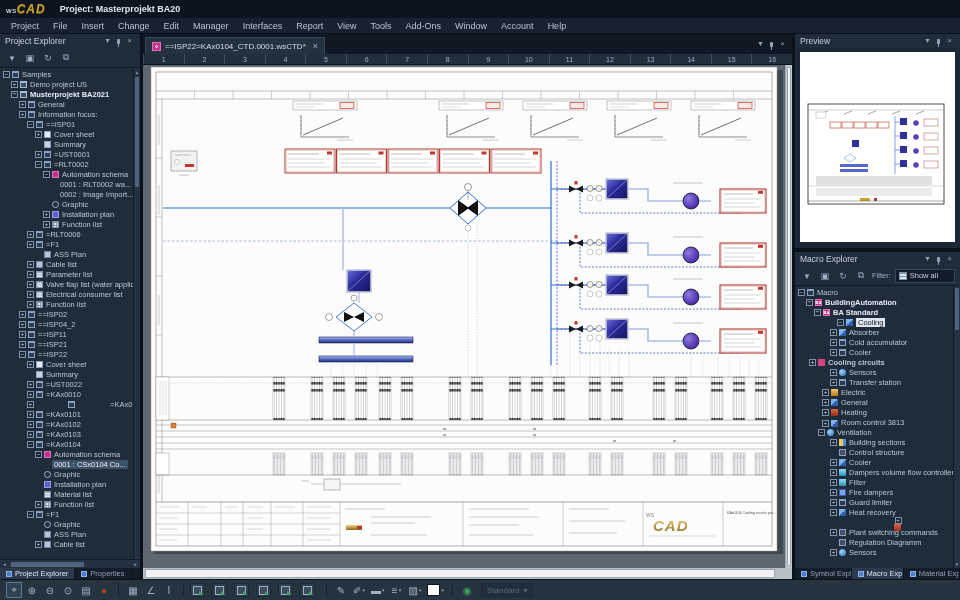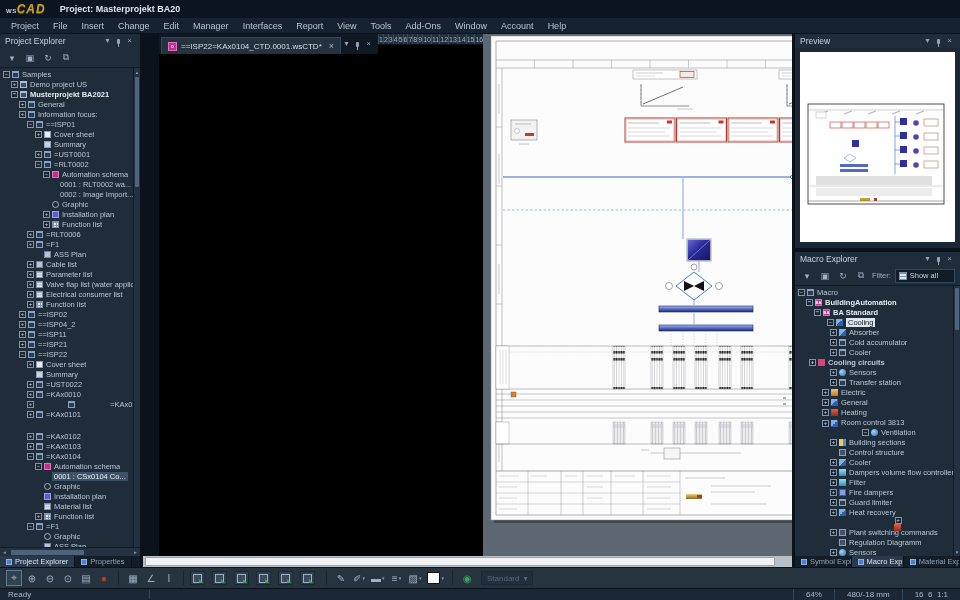--- a/index.html
+++ b/index.html
@@ -57,21 +57,21 @@
   .vsb{position:absolute;right:0;top:0;bottom:0;width:7px;background:#243140;border-left:1px solid #121c28;}
   .vsb .ar{height:8px;text-align:center;font-size:5px;color:#8ba1bd;line-height:8px;}
   .vsb .th{position:absolute;left:1px;right:1px;background:#4f647c;border-radius:1px;}
   .hsb{height:9px;background:#243140;display:flex;align-items:center;flex:none;border-top:1px solid #121c28;}
   .hsb .ar{width:9px;text-align:center;font-size:5px;color:#8ba1bd;}
   .hsb .tr{flex:1;position:relative;height:5px;}
   .hsb .th{position:absolute;left:2px;width:60%;top:0;bottom:0;background:#4f647c;border-radius:1px;}
   
   .left{width:140px;flex:none;}
   
-  .center{flex:1;display:flex;flex-direction:row;min-width:0;background:#000000;margin-left:16px;}
+  .center{flex:1;display:flex;flex-direction:column;min-width:0;background:#000000;}
   .tabbar{height:20px;display:flex;align-items:flex-end;flex:none;padding-left:2px;background:#0f1823;}
   .doctab{height:17px;background:#243240;display:flex;align-items:center;gap:4px;padding:0 6px;font-size:8px;color:#d6dee8;border:1px solid #34465a;border-bottom:none;}
   .doctab-icon{width:9px;height:9px;background:#c2318c;border:1px solid #e070b8;position:relative;flex:none;}
   .doctab-icon::after{content:"";position:absolute;inset:2px;border:1px solid #fff;border-radius:50%;}
   .doctab .x{color:#9fb2c8;font-size:9px;margin-left:3px;}
   .tabbar-right{margin-left:auto;display:flex;align-items:center;height:20px;padding-right:4px;}
   .ruler{height:11px;background:#212e3c;border-bottom:1px solid #0a121c;display:flex;flex:none;}
   .rc{flex:1;border-left:1px solid #3a4c60;font-size:7px;color:#9db0c4;display:flex;align-items:center;justify-content:center;}
   .canvas{flex:1;display:flex;min-height:0;background:#5d6771;}
   .canvas svg{display:block;}
@@ -323,21 +323,21 @@
           <div class="trow" style="padding-left: 27px; gap: 32px;">
             <span class="exp">+</span>
             <span class="ti ti-fo"></span>
             <span class="tl">=KAx0100</span>
           </div>
           <div class="trow" style="padding-left: 27px;">
             <span class="exp">+</span>
             <span class="ti ti-fo"></span>
             <span class="tl">=KAx0101</span>
           </div>
-          <div class="trow" style="padding-left: 27px; margin-top: 12px;">
+          <div class="trow" style="padding-left: 27px;">
             <span class="exp">+</span>
             <span class="ti ti-fo"></span>
             <span class="tl">=KAx0102</span>
           </div>
           <div class="trow" style="padding-left: 27px;">
             <span class="exp">+</span>
             <span class="ti ti-fo"></span>
             <span class="tl">=KAx0103</span>
           </div>
           <div class="trow" style="padding-left: 27px;">
@@ -764,21 +764,21 @@
             <div class="trow bold" style="padding-left: 11px;">
               <span class="exp">−</span>
               <span class="ti ti-ba">BA</span>
               <span class="tl">BuildingAutomation</span>
             </div>
             <div class="trow bold" style="padding-left: 19px;">
               <span class="exp">−</span>
               <span class="ti ti-ba">BA</span>
               <span class="tl">BA Standard</span>
             </div>
-            <div class="trow sel2" style="padding-left: 32px; align-items: center;">
+            <div class="trow sel2" style="padding-left: 42px; align-items: center;">
               <span class="exp">−</span>
               <span class="ti ti-img"></span>
               <span class="tl">Cooling</span>
             </div>
             <div class="trow" style="padding-left: 35px;">
               <span class="exp">+</span>
               <span class="ti ti-img"></span>
               <span class="tl">Absorber</span>
             </div>
             <div class="trow" style="padding-left: 35px;">
@@ -819,21 +819,21 @@
             <div class="trow" style="padding-left: 27px;">
               <span class="exp">+</span>
               <span class="ti ti-red"></span>
               <span class="tl">Heating</span>
             </div>
             <div class="trow" style="padding-left: 27px; align-items: flex-end;">
               <span class="exp">+</span>
               <span class="ti ti-img"></span>
               <span class="tl">Room control 3813</span>
             </div>
-            <div class="trow" style="padding-left: 23px; margin-left: 44px;">
+            <div class="trow" style="padding-left: 23px;">
               <span class="exp">−</span>
               <span class="ti ti-glb"></span>
               <span class="tl">Ventilation</span>
             </div>
             <div class="trow" style="padding-left: 35px;">
               <span class="exp">+</span>
               <span class="ti ti-bs"></span>
               <span class="tl">Building sections</span>
             </div>
             <div class="trow" style="padding-left: 35px;">
@@ -995,20 +995,13 @@
       <span class="tb-sep"></span>
       <span class="tb">
         <span style="color: rgb(59, 165, 92);">◉</span>
       </span>
       <span class="tb-combo">
         <span>Standard</span>
         <span class="dd">▾</span>
       </span>
     </div>
 
-  <div class="statusbar">
-    <span class="sb-ready">Ready</span>
-    <span class="sb-spacer"></span>
-    <span class="sb-cell">64%</span>
-    <span class="sb-cell">480/-18 mm</span>
-    <span class="sb-cell">16  6  1:1</span>
-  </div>
 </div>
 
 </body></html>

